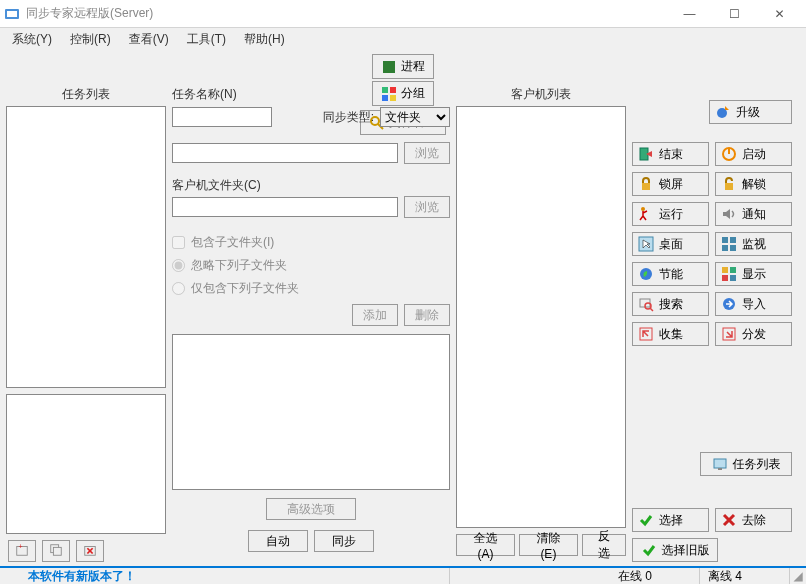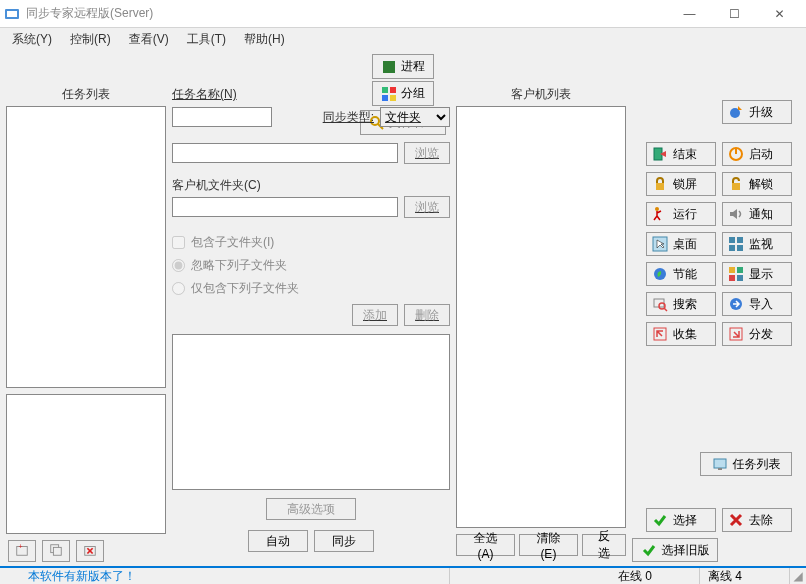--- a/index.html
+++ b/index.html
@@ -23,44 +23,44 @@
 
 .panel-label { text-align: center; font-size: 12px; color: #333; margin-bottom: 3px; }
 .listbox { border: 1px solid #888; background: #fff; }
 .left-col { width: 160px; display: flex; flex-direction: column; }
 .left-col .listbox.top { flex: 1; }
 .left-col .listbox.bottom { height: 140px; margin-top: 6px; }
 .left-icons { display: flex; gap: 6px; padding: 6px 2px 0; }
 .smallbtn { width: 28px; height: 22px; border: 1px solid #999; background: #efefef; display: flex; align-items: center; justify-content: center; cursor: pointer; }
 
 .mid-col { width: 278px; display: flex; flex-direction: column; font-size: 12px; color: #333; }
-.fldrow { display: flex; align-items: center; gap: 6px; margin-bottom: 4px; text-decoration: underline; }
+.fldrow { display: flex; align-items: center; gap: 6px; margin-bottom: 4px; }
 .fldrow label { white-space: nowrap; }
 .txt { border: 1px solid #888; height: 20px; background: #fff; padding: 2px 4px; font-size: 12px; }
 .btn { border: 1px solid #999; background: #efefef; height: 22px; padding: 0 10px; font-size: 12px; cursor: pointer; display: inline-flex; align-items: center; justify-content: center; }
 .btn[disabled] { color: #999; }
 .sel { border: 1px solid #888; height: 20px; background: #efefef; font-size: 12px; }
 .chk, .rad { display: flex; align-items: center; gap: 6px; color: #888; margin: 3px 0; }
 .mid-col .sublist { border: 1px solid #888; background: #fff; height: 170px; margin-top: 4px; }
 .mid-bottom { display: flex; gap: 6px; justify-content: center; padding: 10px 0; }
 
 .right-col { width: 170px; display: flex; flex-direction: column; }
 .right-col .listbox { flex: 1; }
 .right-bottom { display: flex; gap: 4px; justify-content: center; padding: 6px 0; }
 
 .far-col { width: 160px; display: flex; flex-direction: column; gap: 6px; padding-top: 14px; }
 .frow { display: flex; gap: 6px; justify-content: flex-end; }
-.iconbtn { width: 70px; height: 24px; border: 1px solid #999; background: #efefef; display: flex; align-items: center; gap: 5px; padding: 0 5px; cursor: pointer; font-size: 12px; }
+.iconbtn { width: 83px; height: 24px; border: 1px solid #999; background: #efefef; display: flex; align-items: center; gap: 5px; padding: 0 5px; cursor: pointer; font-size: 12px; }
 .iconbtn.wide { width: 92px; justify-content: center; }
 .iconbtn .ic { width: 16px; height: 16px; display: inline-block; }
 
 .statusbar { height: 18px; background: #f0f0f0; border-top: 2px solid #0078d7; display: flex; align-items: center; font-size: 12px; }
 .status-seg { padding: 0 8px; border-right: 1px solid #ccc; }
 .status-seg.wide { flex: 1; }
-.status-update { color: #0078d7; font-weight: normal; padding-left: 28px; }
+.status-update { color: #0078d7; font-weight: bold; padding-left: 28px; }
 .grip { width: 16px; display: flex; align-items: center; justify-content: center; color: #999; }
 </style>
 </head>
 <body>
 
 <div class="titlebar">
   <span class="icon">
     <svg viewBox="0 0 16 16">
         <rect x="1" y="3" width="14" height="10" rx="1" fill="#4a90d9"></rect>
         <rect x="3" y="5" width="10" height="6" fill="#fff"></rect>

